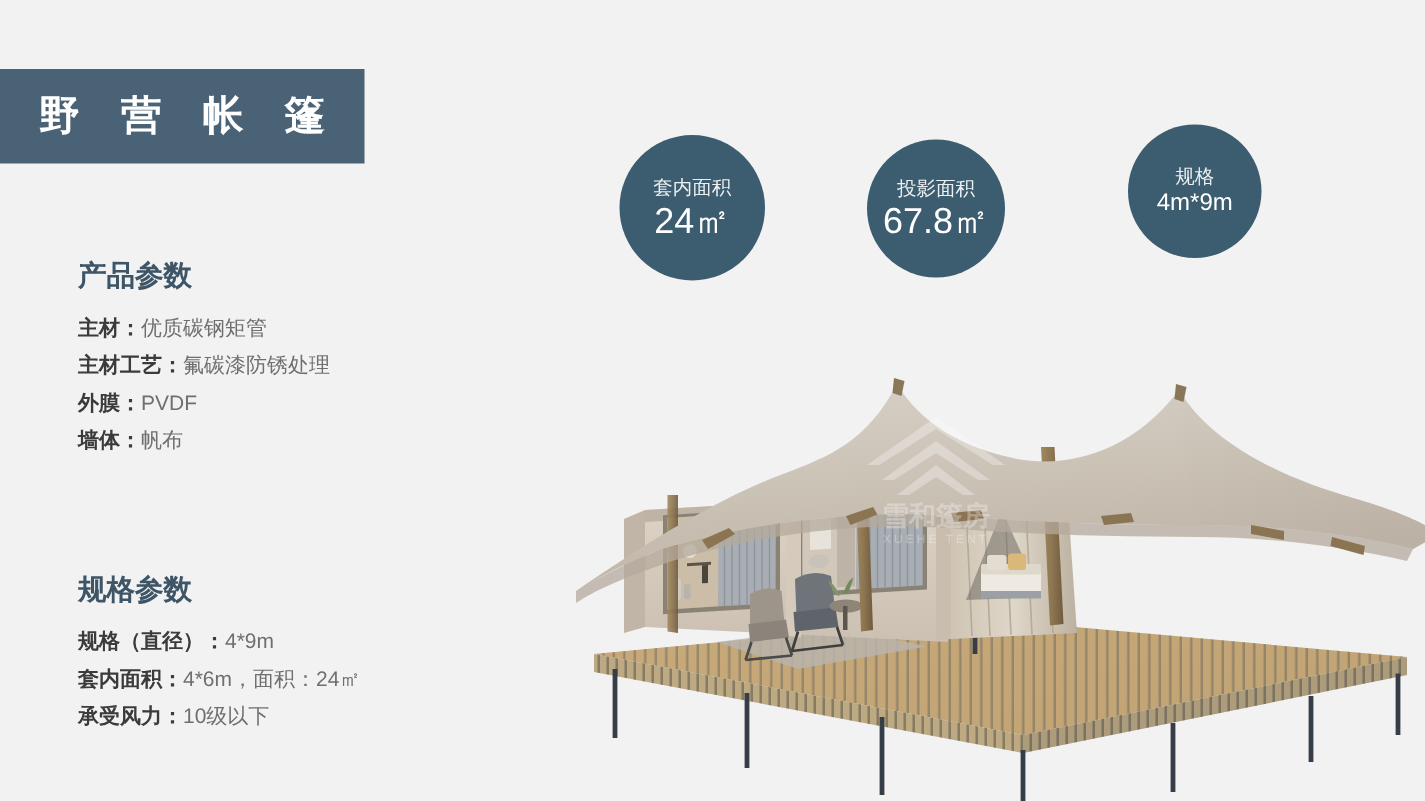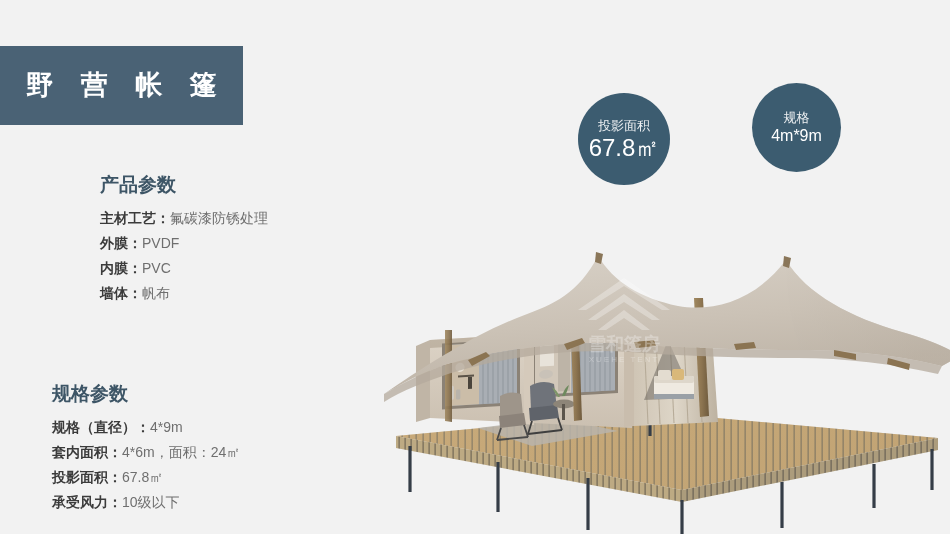--- a/index.html
+++ b/index.html
@@ -16,21 +16,21 @@
     overflow: hidden;
     font-family: "Liberation Sans", "DejaVu Sans", sans-serif;
   }
 
   
   .title-banner {
     position: absolute;
     left: 0px;
     top: 46px;
     width: 243px;
-    height: 79px;
+    height: 63px;
     background: #4a6275;
     display: flex;
     align-items: center;
     justify-content: center;
     box-sizing: border-box;
   }
   .title-banner .title-text {
     color: #ffffff;
     font-size: 27px;
     font-weight: bold;
@@ -38,21 +38,21 @@
     text-indent: 10px;
     line-height: 1;
     white-space: nowrap;
   }
 
   
   .spec-section {
     position: absolute;
     left: 52px;
   }
-  #section-product { top: 174px; margin-left: 48px; }
+  #section-product { top: 174px; }
   #section-spec    { top: 383px; }
 
   .section-heading {
     font-size: 19px;
     font-weight: bold;
     color: #3d5566;
     margin: 0 0 9px 0;
     line-height: 1.2;
     white-space: nowrap;
   }
@@ -124,52 +124,53 @@
 <div id="page">
 
   <div class="title-banner">
     <span class="title-text">野 营 帐 篷</span>
   </div>
 
   <div class="spec-section" id="section-product">
     <h2 class="section-heading">产品参数</h2>
     <ul class="spec-list">
       <li class="spec-row">
+        <span class="spec-label">主材：</span><span class="spec-value">优质碳钢矩管</span>
+      </li>
+      <li class="spec-row">
         <span class="spec-label">主材工艺：</span><span class="spec-value">氟碳漆防锈处理</span>
       </li>
       <li class="spec-row">
         <span class="spec-label">外膜：</span><span class="spec-value">PVDF</span>
-      </li>
-      <li class="spec-row">
-        <span class="spec-label">内膜：</span><span class="spec-value">PVC</span>
       </li>
       <li class="spec-row">
         <span class="spec-label">墙体：</span><span class="spec-value">帆布</span>
       </li>
     </ul>
   </div>
 
   <div class="spec-section" id="section-spec">
     <h2 class="section-heading">规格参数</h2>
     <ul class="spec-list">
       <li class="spec-row">
         <span class="spec-label">规格（直径）：</span><span class="spec-value">4*9m</span>
       </li>
       <li class="spec-row">
         <span class="spec-label">套内面积：</span><span class="spec-value">4*6m，面积：24㎡</span>
       </li>
       <li class="spec-row">
-        <span class="spec-label">投影面积：</span><span class="spec-value">67.8㎡</span>
-      </li>
-      <li class="spec-row">
         <span class="spec-label">承受风力：</span><span class="spec-value">10级以下</span>
       </li>
     </ul>
   </div>
 
+  <div class="badge" id="badge-0">
+    <span class="badge-label">套内面积</span>
+    <span class="badge-value">24㎡</span>
+  </div>
   <div class="badge" id="badge-1">
     <span class="badge-label">投影面积</span>
     <span class="badge-value">67.8㎡</span>
   </div>
   <div class="badge" id="badge-2">
     <span class="badge-label">规格</span>
     <span class="badge-value">4m*9m</span>
   </div>
 
   <div id="tent-illustration">

